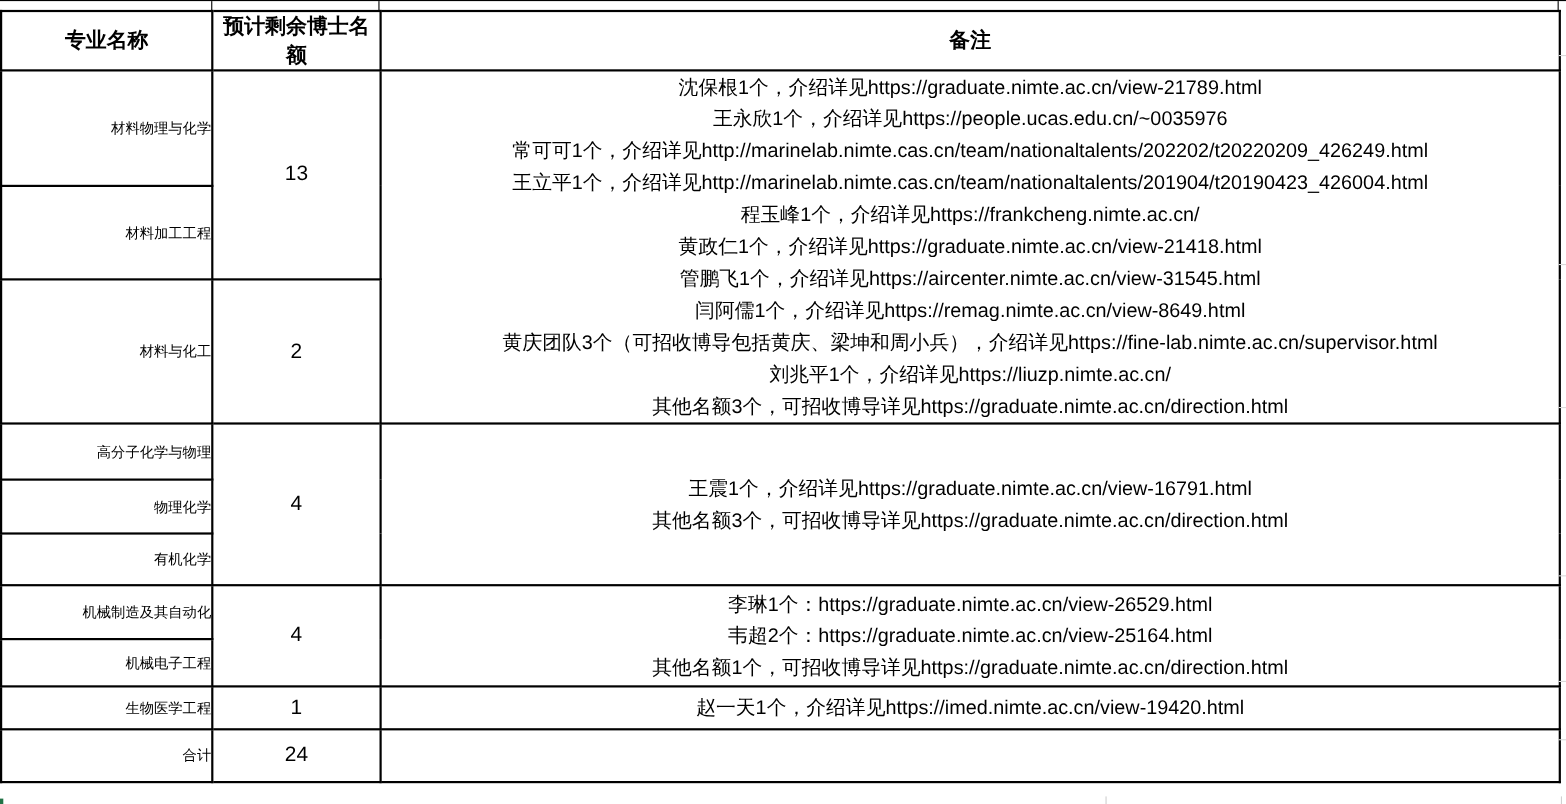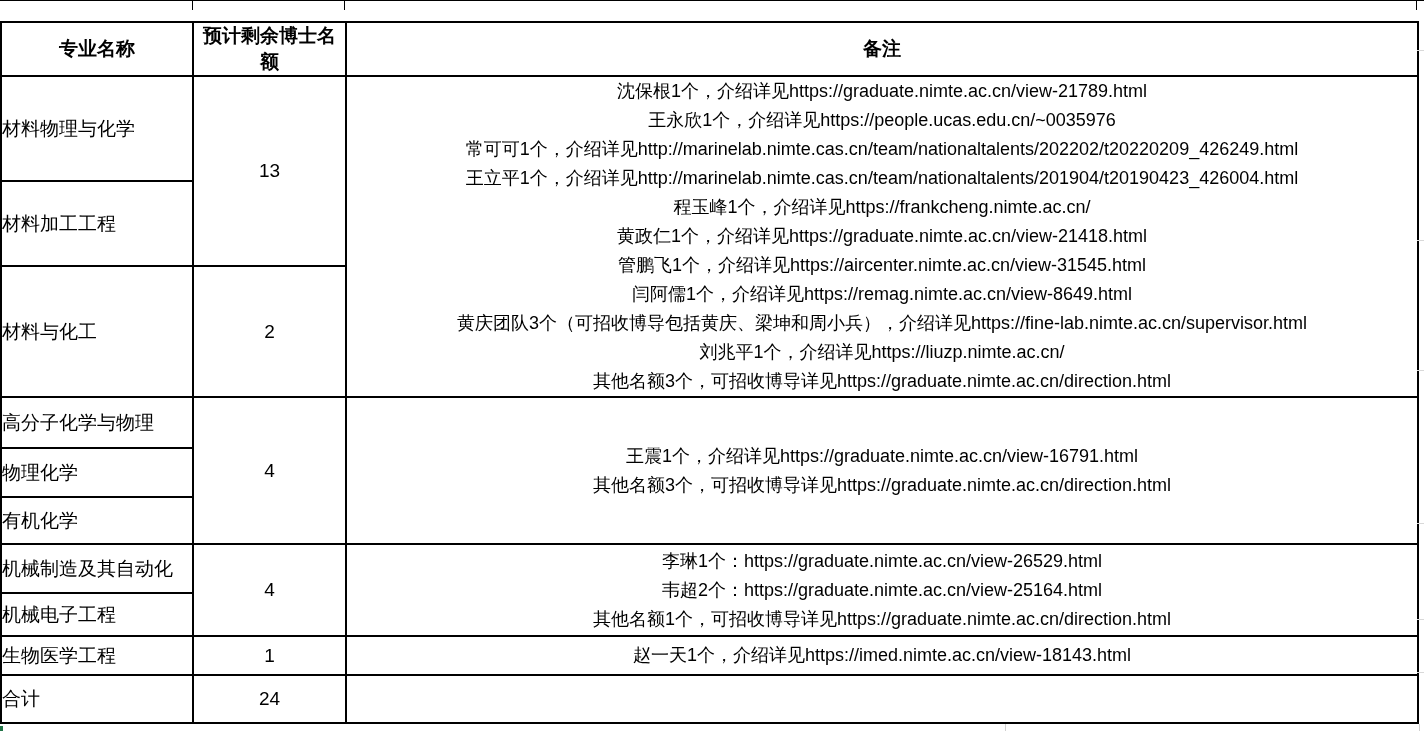--- a/index.html
+++ b/index.html
@@ -9,31 +9,31 @@
     background:#ffffff;
     font-family:"Liberation Sans","DejaVu Sans",sans-serif;
     color:#000;
     overflow:hidden;
   }
   
   .top-hairline{position:absolute;left:0;top:0;width:1424px;height:1px;background:#000;}
   .top-stub{position:absolute;top:1px;width:1px;height:9px;background:#000;}
   
   table.grid{
-    position:absolute;left:0;top:21px;
+    position:absolute;left:0;top:9px;
     border-collapse:collapse;table-layout:fixed;
     width:1417px;
   }
   table.grid td,table.grid th{
     border:2px solid #000;
     padding:0;
     overflow:hidden;
   }
   th.hdr{font-size:19px;font-weight:bold;text-align:center;vertical-align:middle;}
-  td.major{font-size:19px;text-align:left;vertical-align:middle;margin-left:24px;}
+  td.major{font-size:13px;text-align:right;vertical-align:middle;margin-left:24px;}
   td.quota{font-size:19px;text-align:center;vertical-align:middle;}
   td.remarks{
     font-size:18px;line-height:29px;
     text-align:center;vertical-align:middle;
     padding-left:5px;
     white-space:pre-line;
   }
   tr.total-row td{font-weight:normal;}
   
   .right-stub{position:absolute;left:1417px;width:7px;height:1px;background:#d9d9d9;}
@@ -106,21 +106,21 @@
         <td class="remarks" rowspan="2">李琳1个：https://graduate.nimte.ac.cn/view-26529.html
 韦超2个：https://graduate.nimte.ac.cn/view-25164.html
 其他名额1个，可招收博导详见https://graduate.nimte.ac.cn/direction.html</td>
       </tr>
       <tr style="height:43px">
         <td class="major">机械电子工程</td>
       </tr>
       <tr style="height:39px">
         <td class="major">生物医学工程</td>
         <td class="quota">1</td>
-        <td class="remarks">赵一天1个，介绍详见https://imed.nimte.ac.cn/view-18143.html</td>
+        <td class="remarks">赵一天1个，介绍详见https://imed.nimte.ac.cn/view-19420.html</td>
       </tr>
       <tr class="total-row" style="height:48px">
         <td class="major">合计</td>
         <td class="quota">24</td>
         <td class="remarks"></td>
       </tr>
     </tbody>
   </table>
 
   <div class="right-stub" style="top:50px"></div>

